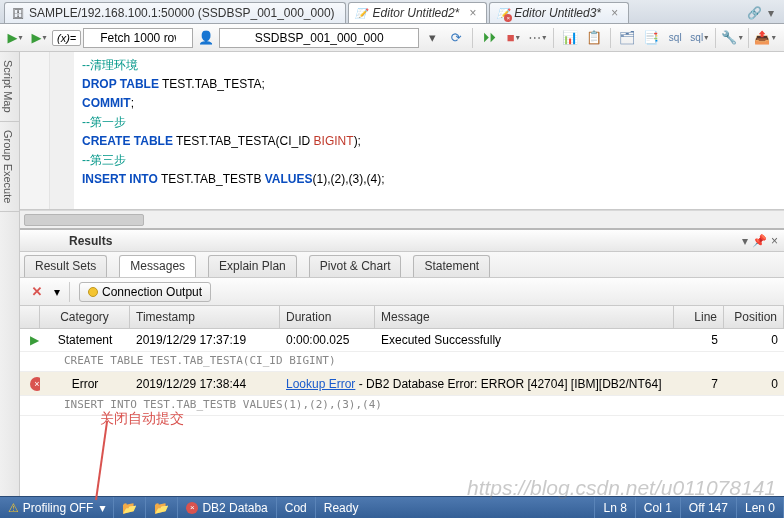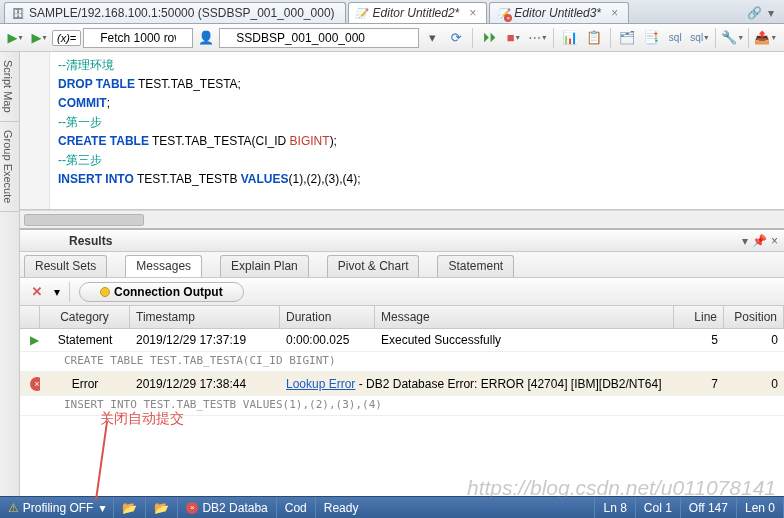--- a/index.html
+++ b/index.html
@@ -21,36 +21,36 @@
 .tb-input { height:20px; border:1px solid #aaa; background:#fff; padding:0 16px; font-size:12px; }
 .tb-sep { width:1px; height:20px; background:#ccc; margin:0 3px; }
 
 .main-row { display:flex; flex:1; min-height:0; }
 .vtabs { width:20px; background:linear-gradient(to right,#f0f0f0,#e6e6e6); border-right:1px solid #c9c9c9; display:flex; flex-direction:column; }
 .vtab { writing-mode:vertical-lr; padding:8px 2px; font-size:11px; color:#555; border-bottom:1px solid #c9c9c9; cursor:pointer; text-align:center; }
 
 .editor-col { flex:1; display:flex; flex-direction:column; min-width:0; }
 .editor-wrap { flex:1; display:flex; min-height:0; border-bottom:1px solid #c9c9c9; }
 .gutter { width:30px; background:#f4f4f4; border-right:1px solid #e3e3e3; }
-.code { flex:1; background:#fff; font-family:Consolas,'Courier New',monospace; font-size:13px; padding:4px 8px; white-space:pre; overflow:auto; line-height:18px; }
+.code { flex:1; background:#fff; font-family:Consolas,'Courier New',monospace; font-size:13px; padding:4px 8px; white-space:pre; overflow:auto; line-height:18px;margin-left:24px; }
 .c-cm { color:#009688; }
 .c-kw { color:#0a4dbf; font-weight:bold; }
 .c-rd { color:#c0392b; }
 .scrollbar-h { height:18px; background:#f0f0f0; border-top:1px solid #d8d8d8; display:flex; align-items:center; }
 .scroll-thumb-h { width:120px; height:12px; background:#cfcfcf; border:1px solid #b5b5b5; margin-left:4px; border-radius:2px; }
 
 .results { background:#fff; border-top:2px solid #b8b8b8; }
 .results-hd { display:flex; align-items:center; background:linear-gradient(#fefefe,#e8e8e8); height:22px; border-bottom:1px solid #c9c9c9; padding:0 6px; justify-content:space-between; }
 .results-hd .title { font-weight:bold; color:#333;margin-left:43px; }
 .results-hd .ctl { display:flex; gap:4px; color:#666; }
-.res-tabs { display:flex; background:linear-gradient(#f9f9f9,#ececec); height:26px; padding:3px 4px 0; border-bottom:1px solid #c9c9c9; gap:18px; }
+.res-tabs { display:flex; background:linear-gradient(#f9f9f9,#ececec); height:26px; padding:3px 4px 0; border-bottom:1px solid #c9c9c9; gap:12px; }
 .rtab { padding:3px 10px; border:1px solid #b8b8b8; border-bottom:none; background:linear-gradient(#f2f2f2,#e5e5e5); border-radius:3px 3px 0 0; cursor:pointer; color:#333; }
 .rtab.active { background:#fff; }
 .res-toolbar { display:flex; align-items:center; background:linear-gradient(#fdfdfd,#ececec); height:28px; border-bottom:1px solid #c9c9c9; padding:0 6px; gap:6px; }
-.btn-co { display:flex; align-items:center; gap:4px; padding:2px 20px; border:1px solid #b8b8b8; background:linear-gradient(#fefefe,#e8e8e8); border-radius:10px; cursor:pointer;font-weight:bold; }
+.btn-co { display:flex; align-items:center; gap:4px; padding:2px 8px; border:1px solid #b8b8b8; background:linear-gradient(#fefefe,#e8e8e8); border-radius:3px; cursor:pointer; }
 .yellow-dot { width:10px; height:10px; background:#f4c430; border-radius:50%; border:1px solid #c09820; }
 .res-grid { font-size:12px; }
 .hdr-row { display:flex; background:linear-gradient(#f5f5f5,#e3e3e3); border-bottom:1px solid #c9c9c9; }
 .hcell { padding:4px 6px; border-right:1px solid #c9c9c9; color:#333; }
 .row { display:flex; border-bottom:1px solid #eee; align-items:center; }
 .row.err { background:#f4f0e4; }
 .cell { padding:4px 6px; overflow:hidden; white-space:nowrap; text-overflow:ellipsis; }
 .ic-play { color:#3a9d3a; margin:0 4px; }
 .ic-err { width:14px; height:14px; background:#d9534f; color:#fff; border-radius:50%; display:inline-flex; align-items:center; justify-content:center; font-size:9px; margin:0 4px; }
 .sql-echo { color:#888; font-family:Consolas,monospace; padding:2px 6px 4px 44px; border-bottom:1px solid #eee; font-size:11px; }
@@ -99,21 +99,21 @@
     <span style="color:#666">▾</span>
   </div>
 </div>
 
 <div class="toolbar">
   <span class="tbtn dd" style="color:#3a9d3a">▶</span>
   <span class="tbtn dd" style="color:#3a9d3a">▶</span>
   <span class="fx">(x)=</span>
   <input class="tb-input" style="width: 110px;" value="Fetch 1000 rows">
   <span class="tbtn" style="color:#888">👤</span>
-  <input class="tb-input" style="width: 200px;" value="SSDBSP_001_000_000">
+  <input class="tb-input" style="width: 200px; text-align: center;" value="SSDBSP_001_000_000">
   <span class="tbtn">▾</span>
   <span class="tbtn" style="color:#3a7abf">⟳</span>
   <span class="tb-sep"></span>
   <span class="tbtn" style="color:#3a9d3a">⏵⏵</span>
   <span class="tbtn dd" style="color:#d9534f">■</span>
   <span class="tbtn dd">⋯</span>
   <span class="tb-sep"></span>
   <span class="tbtn" style="color:#d97b2e">📊</span>
   <span class="tbtn" style="color:#d97b2e">📋</span>
   <span class="tb-sep"></span>

